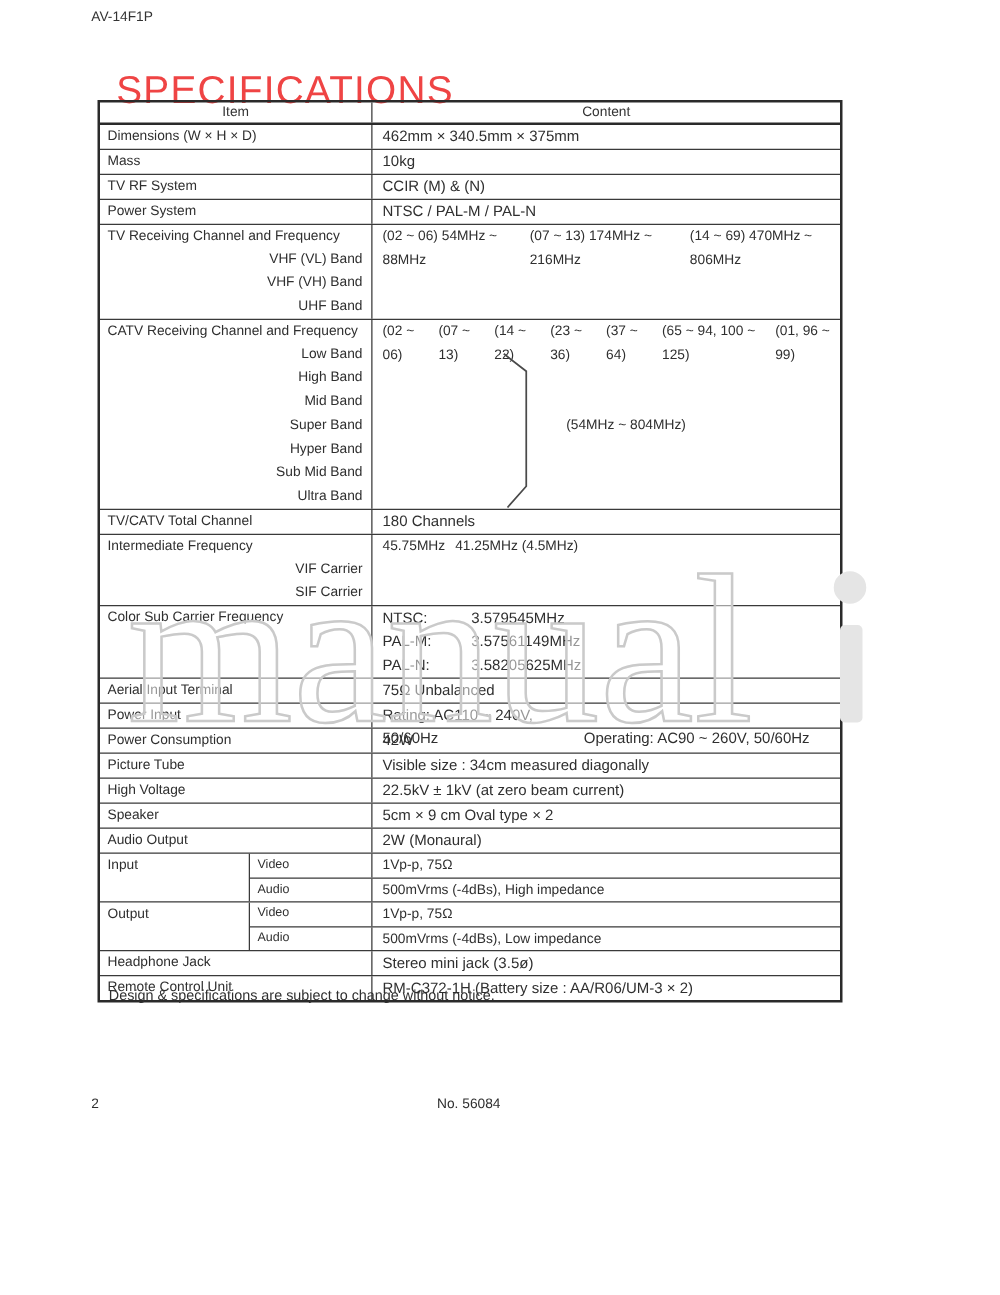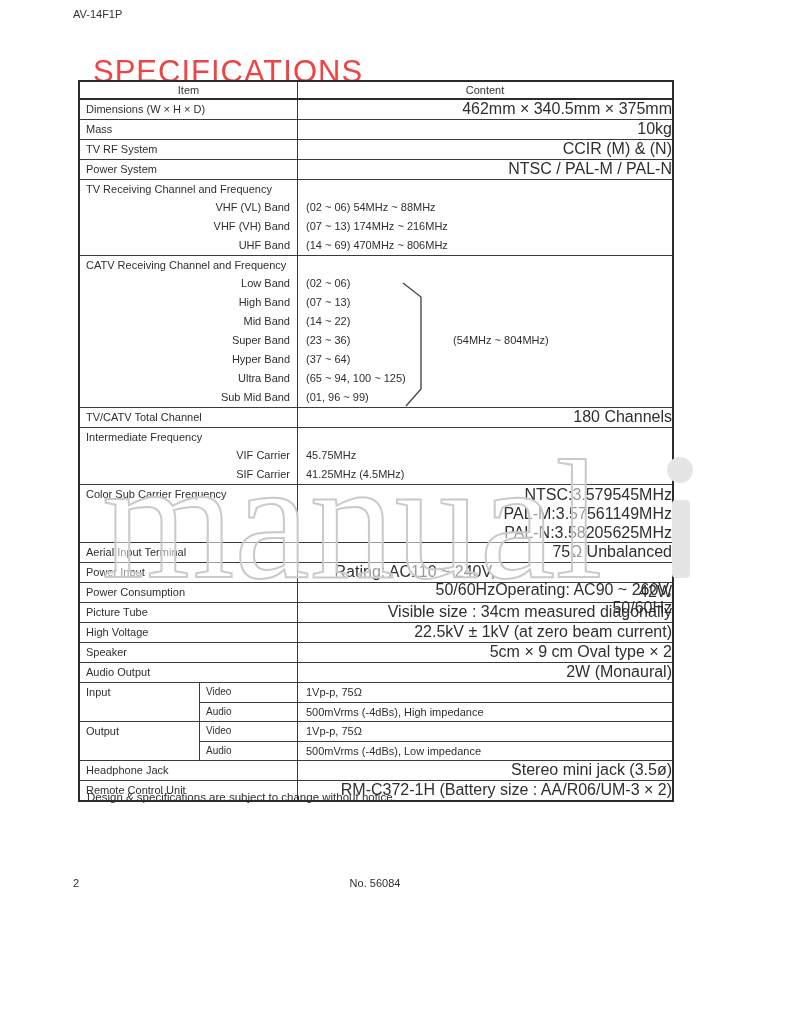--- a/index.html
+++ b/index.html
@@ -17,26 +17,26 @@
 
   .thead { display:flex; height:18px; border-bottom:2px solid #2a2a2a; }
   .th { font-size:11px; line-height:17px; text-align:center; color:#333; }
   .th-item { width:218px; border-right:1px solid #3a3a3a; }
   .th-content { flex:1; }
 
   .tr { display:flex; border-bottom:1px solid #3a3a3a; }
   .tr:last-child { border-bottom:none; }
 
   .td-item { width:218px; border-right:1px solid #3a3a3a; font-size:11px; padding-left:6px; }
-  .td-content { flex:1; font-size:16px; padding-left:8px;text-align:right; }
+  .td-content { flex:1; font-size:12px; padding-left:8px; }
   .h19 { height:19px; line-height:18px; }
 
   
   .td-sec-item { width:218px; border-right:1px solid #3a3a3a; display:flex; flex-direction:column; }
-  .td-sec-content { flex:1; display:flex; flex-direction:column; position:relative; }
+  .td-sec-content { flex:1; display:flex; flex-direction:row; position:relative; }
   .sec-label { height:18px; line-height:18px; font-size:11px; padding-left:6px; }
   .sec-sub-label { height:19px; line-height:19px; font-size:11px; text-align:right; padding-right:7px; }
   .sec-spacer { height:18px; }
   .sec-sub-content { height:19px; line-height:19px; font-size:11px; padding-left:8px; }
 
   .catv-brace { position:absolute; left:104px; top:26px; }
   .catv-note { position:absolute; left:155px; top:75px; height:19px; line-height:19px; font-size:11px; }
 
   .csc-item { height:56px; line-height:19px; }
   .csc-line { height:19px; line-height:19px; }
@@ -106,22 +106,22 @@
     </div>
 
     <div class="tr">
       <div class="td-sec-item">
         <div class="sec-label">CATV Receiving Channel and Frequency</div>
         <div class="sec-sub-label">Low Band</div>
         <div class="sec-sub-label">High Band</div>
         <div class="sec-sub-label">Mid Band</div>
         <div class="sec-sub-label">Super Band</div>
         <div class="sec-sub-label">Hyper Band</div>
+        <div class="sec-sub-label">Sub Mid Band</div>
         <div class="sec-sub-label">Ultra Band</div>
-        <div class="sec-sub-label">Sub Mid Band</div>
       </div>
       <div class="td-sec-content">
         <div class="sec-spacer"></div>
         <div class="sec-sub-content">(02 ~ 06)</div>
         <div class="sec-sub-content">(07 ~ 13)</div>
         <div class="sec-sub-content">(14 ~ 22)</div>
         <div class="sec-sub-content">(23 ~ 36)</div>
         <div class="sec-sub-content">(37 ~ 64)</div>
         <div class="sec-sub-content">(65 ~ 94, 100 ~ 125)</div>
         <div class="sec-sub-content">(01, 96 ~ 99)</div>

